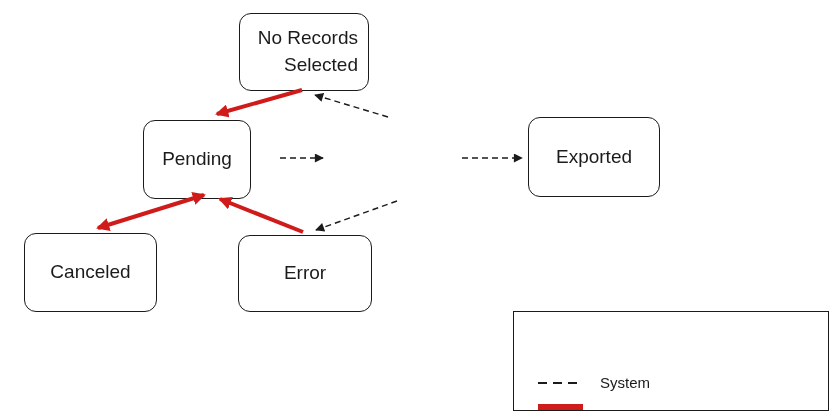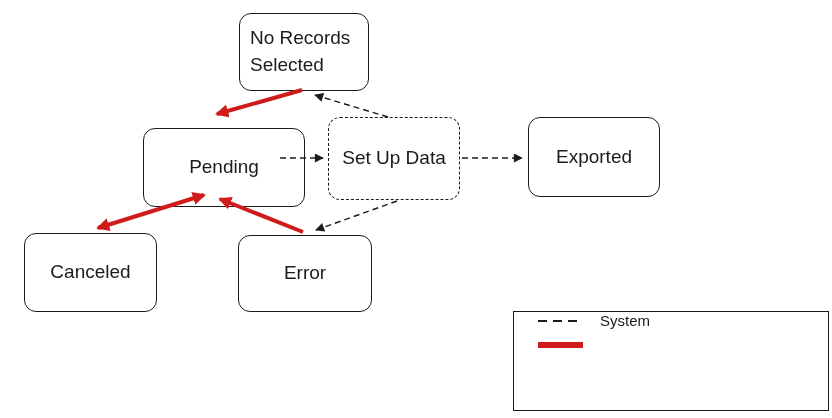--- a/index.html
+++ b/index.html
@@ -17,32 +17,32 @@
   }
   .node {
     position: absolute;
     box-sizing: border-box;
     border: 1.6px solid #1b1b1b;
     border-radius: 12px;
     background: #ffffff;
     display: flex;
     align-items: center;
     justify-content: center;
-    text-align: left;
+    text-align: right;
     font-size: 19px;
     line-height: 1.4;
     color: #1b1b1b;
     padding: 2px 10px;
     z-index: 1;
   }
   .node.dashed {
     border-style: dashed;
   }
   #no-records  { left: 239px; top: 13px;  width: 130px; height: 78px; }
-  #pending     { left: 143px; top: 128px; width: 162px; height: 79px; }
+  #pending     { left: 143px; top: 120px; width: 108px; height: 79px; }
   #set-up-data { left: 328px; top: 117px; width: 132px; height: 83px; }
   #exported    { left: 528px; top: 117px; width: 132px; height: 80px; }
   #canceled    { left: 24px;  top: 233px; width: 133px; height: 79px; }
   #error       { left: 238px; top: 235px; width: 134px; height: 77px; }
 
   #arrow-layer {
     position: absolute;
     left: 0; top: 0;
     width: 832px; height: 418px;
     z-index: 2;
@@ -51,21 +51,21 @@
 
   #legend {
     position: absolute;
     left: 513px; top: 311px;
     width: 316px; height: 100px;
     box-sizing: border-box;
     border: 1.6px solid #1b1b1b;
     background: #ffffff;
     display: flex;
     flex-direction: column;
-    justify-content: flex-start;
+    justify-content: flex-end;
     gap: 13px;
     padding-left: 24px;
     z-index: 1;
   }
   .legend-row {
     display: flex;
     align-items: center;
   }
   .legend-sample {
     width: 45px;
@@ -93,23 +93,20 @@
 </head>
 <body>
 
 <div id="canvas">
 
   <div class="node" id="no-records">
     <span>No Records Selected</span>
   </div>
   <div class="node" id="pending">
     <span>Pending</span>
-  </div>
-  <div class="node dashed" id="set-up-data">
-    <span>Set Up Data</span>
   </div>
   <div class="node" id="exported">
     <span>Exported</span>
   </div>
   <div class="node" id="canceled">
     <span>Canceled</span>
   </div>
   <div class="node" id="error">
     <span>Error</span>
   </div>

